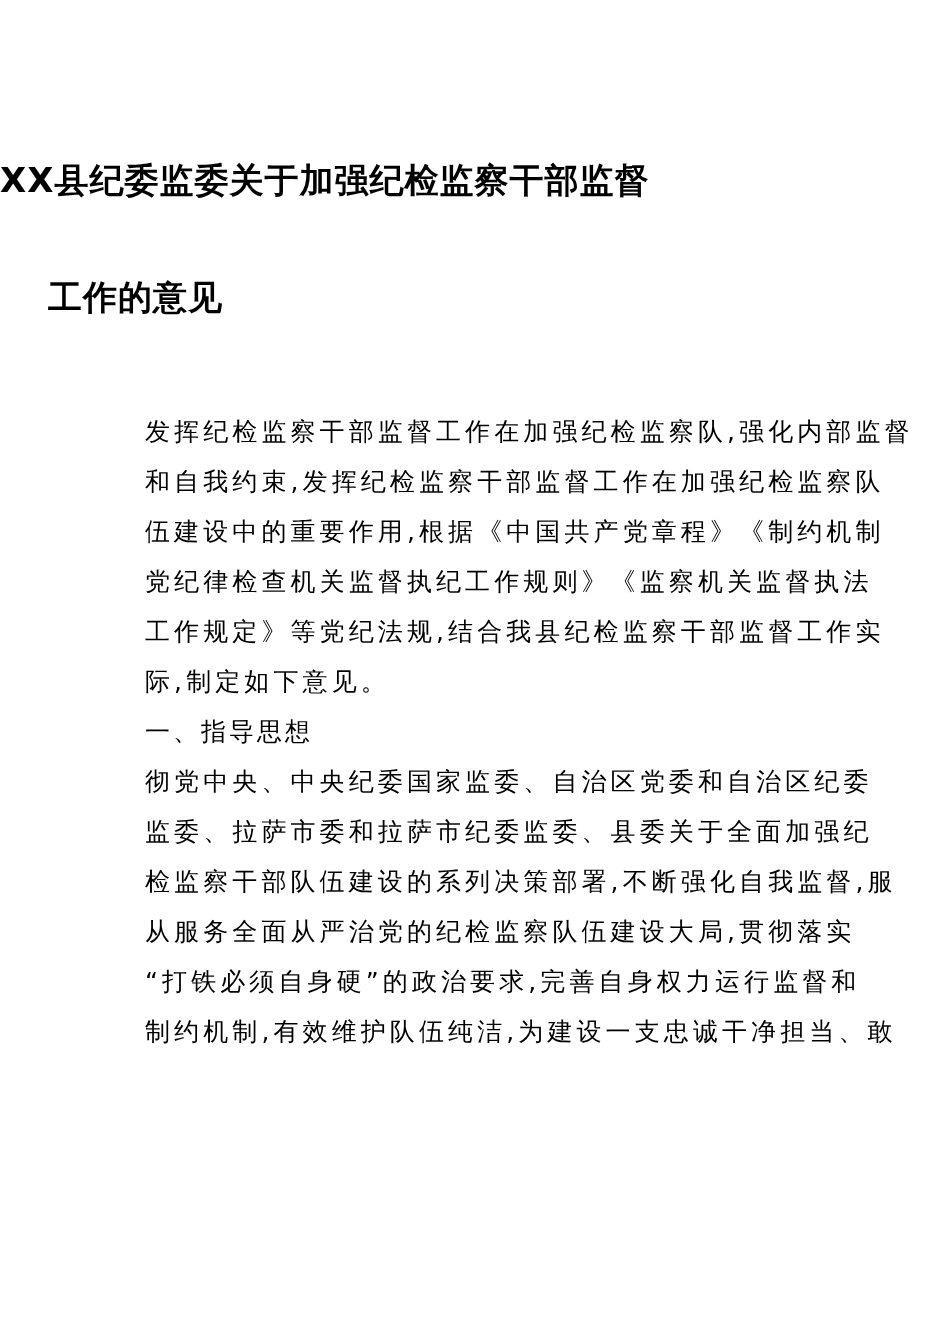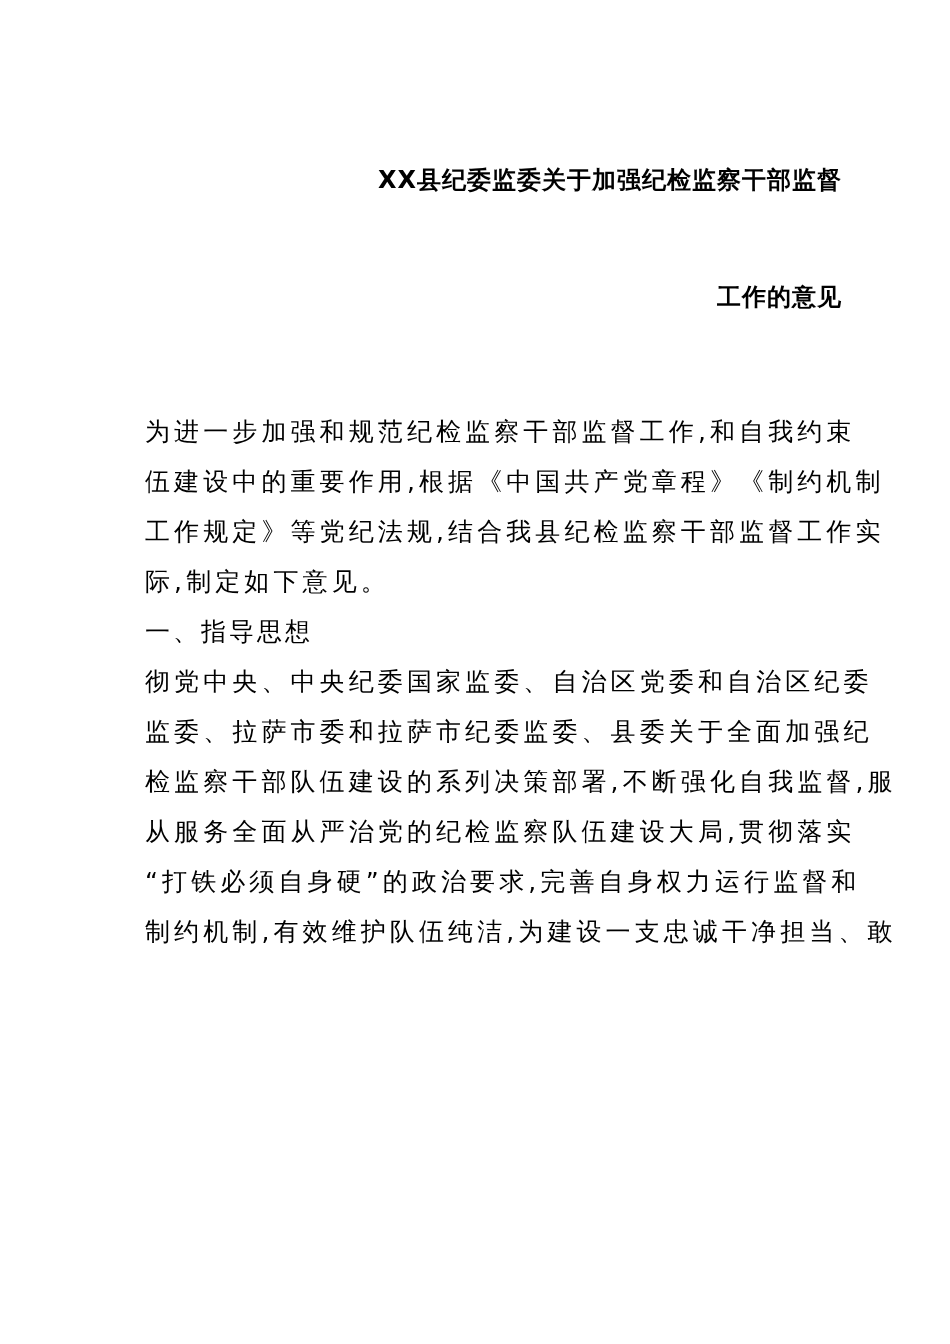--- a/index.html
+++ b/index.html
@@ -1,34 +1,36 @@
 <!DOCTYPE html>
 <html><head>
   <meta charset="utf-8">
   <style>
     html, body { margin: 0; padding: 0; background: #ffffff; }
     body { width: 950px; height: 1344px; position: relative; overflow: hidden; font-family: "DejaVu Sans", "Liberation Sans", sans-serif; color: #000; }
     .page { position: absolute; left: 0; top: 0; width: 950px; height: 1344px; background: #fff; }
-    .title { position: absolute; left: 0; width: 842px; text-align: right; font-size: 24px; font-weight: bold; letter-spacing: 1px; line-height: 40px; }
+    .title { position: absolute; left: 0; width: 842px; text-align: left; font-size: 34px; font-weight: bold; letter-spacing: 1px; line-height: 40px; }
     .title1 { top: 160px; }
-    .title2 { top: 277px; }
+    .title2 { top: 277px; padding-left: 48px; }
     .body { position: absolute; left: 145px; top: 407px; width: 662px; }
     .line { height: 50px; line-height: 50px; font-size: 25px; white-space: nowrap; letter-spacing: 4.1px; }
     .line.heading { letter-spacing: 3px; font-family: Liberation Serif, serif; }
   </style>
 </head>
 <body>
 
 <div class="page">
   <div class="title title1">XX县纪委监委关于加强纪检监察干部监督</div>
   <div class="title title2">工作的意见</div>
 
   <div class="body">
-    <div class="line">为进一步加强和规范纪检监察干部监督工作,和自我约束</div>
+    <div class="line">发挥纪检监察干部监督工作在加强纪检监察队,强化内部监督</div>
+    <div class="line">和自我约束,发挥纪检监察干部监督工作在加强纪检监察队</div>
     <div class="line">伍建设中的重要作用,根据《中国共产党章程》《制约机制</div>
+    <div class="line">党纪律检查机关监督执纪工作规则》《监察机关监督执法</div>
     <div class="line">工作规定》等党纪法规,结合我县纪检监察干部监督工作实</div>
     <div class="line">际,制定如下意见。</div>
     <div class="line heading">一、指导思想</div>
     <div class="line">彻党中央、中央纪委国家监委、自治区党委和自治区纪委</div>
     <div class="line">监委、拉萨市委和拉萨市纪委监委、县委关于全面加强纪</div>
     <div class="line">检监察干部队伍建设的系列决策部署,不断强化自我监督,服</div>
     <div class="line">从服务全面从严治党的纪检监察队伍建设大局,贯彻落实</div>
     <div class="line">“打铁必须自身硬”的政治要求,完善自身权力运行监督和</div>
     <div class="line">制约机制,有效维护队伍纯洁,为建设一支忠诚干净担当、敢</div>
   </div>

